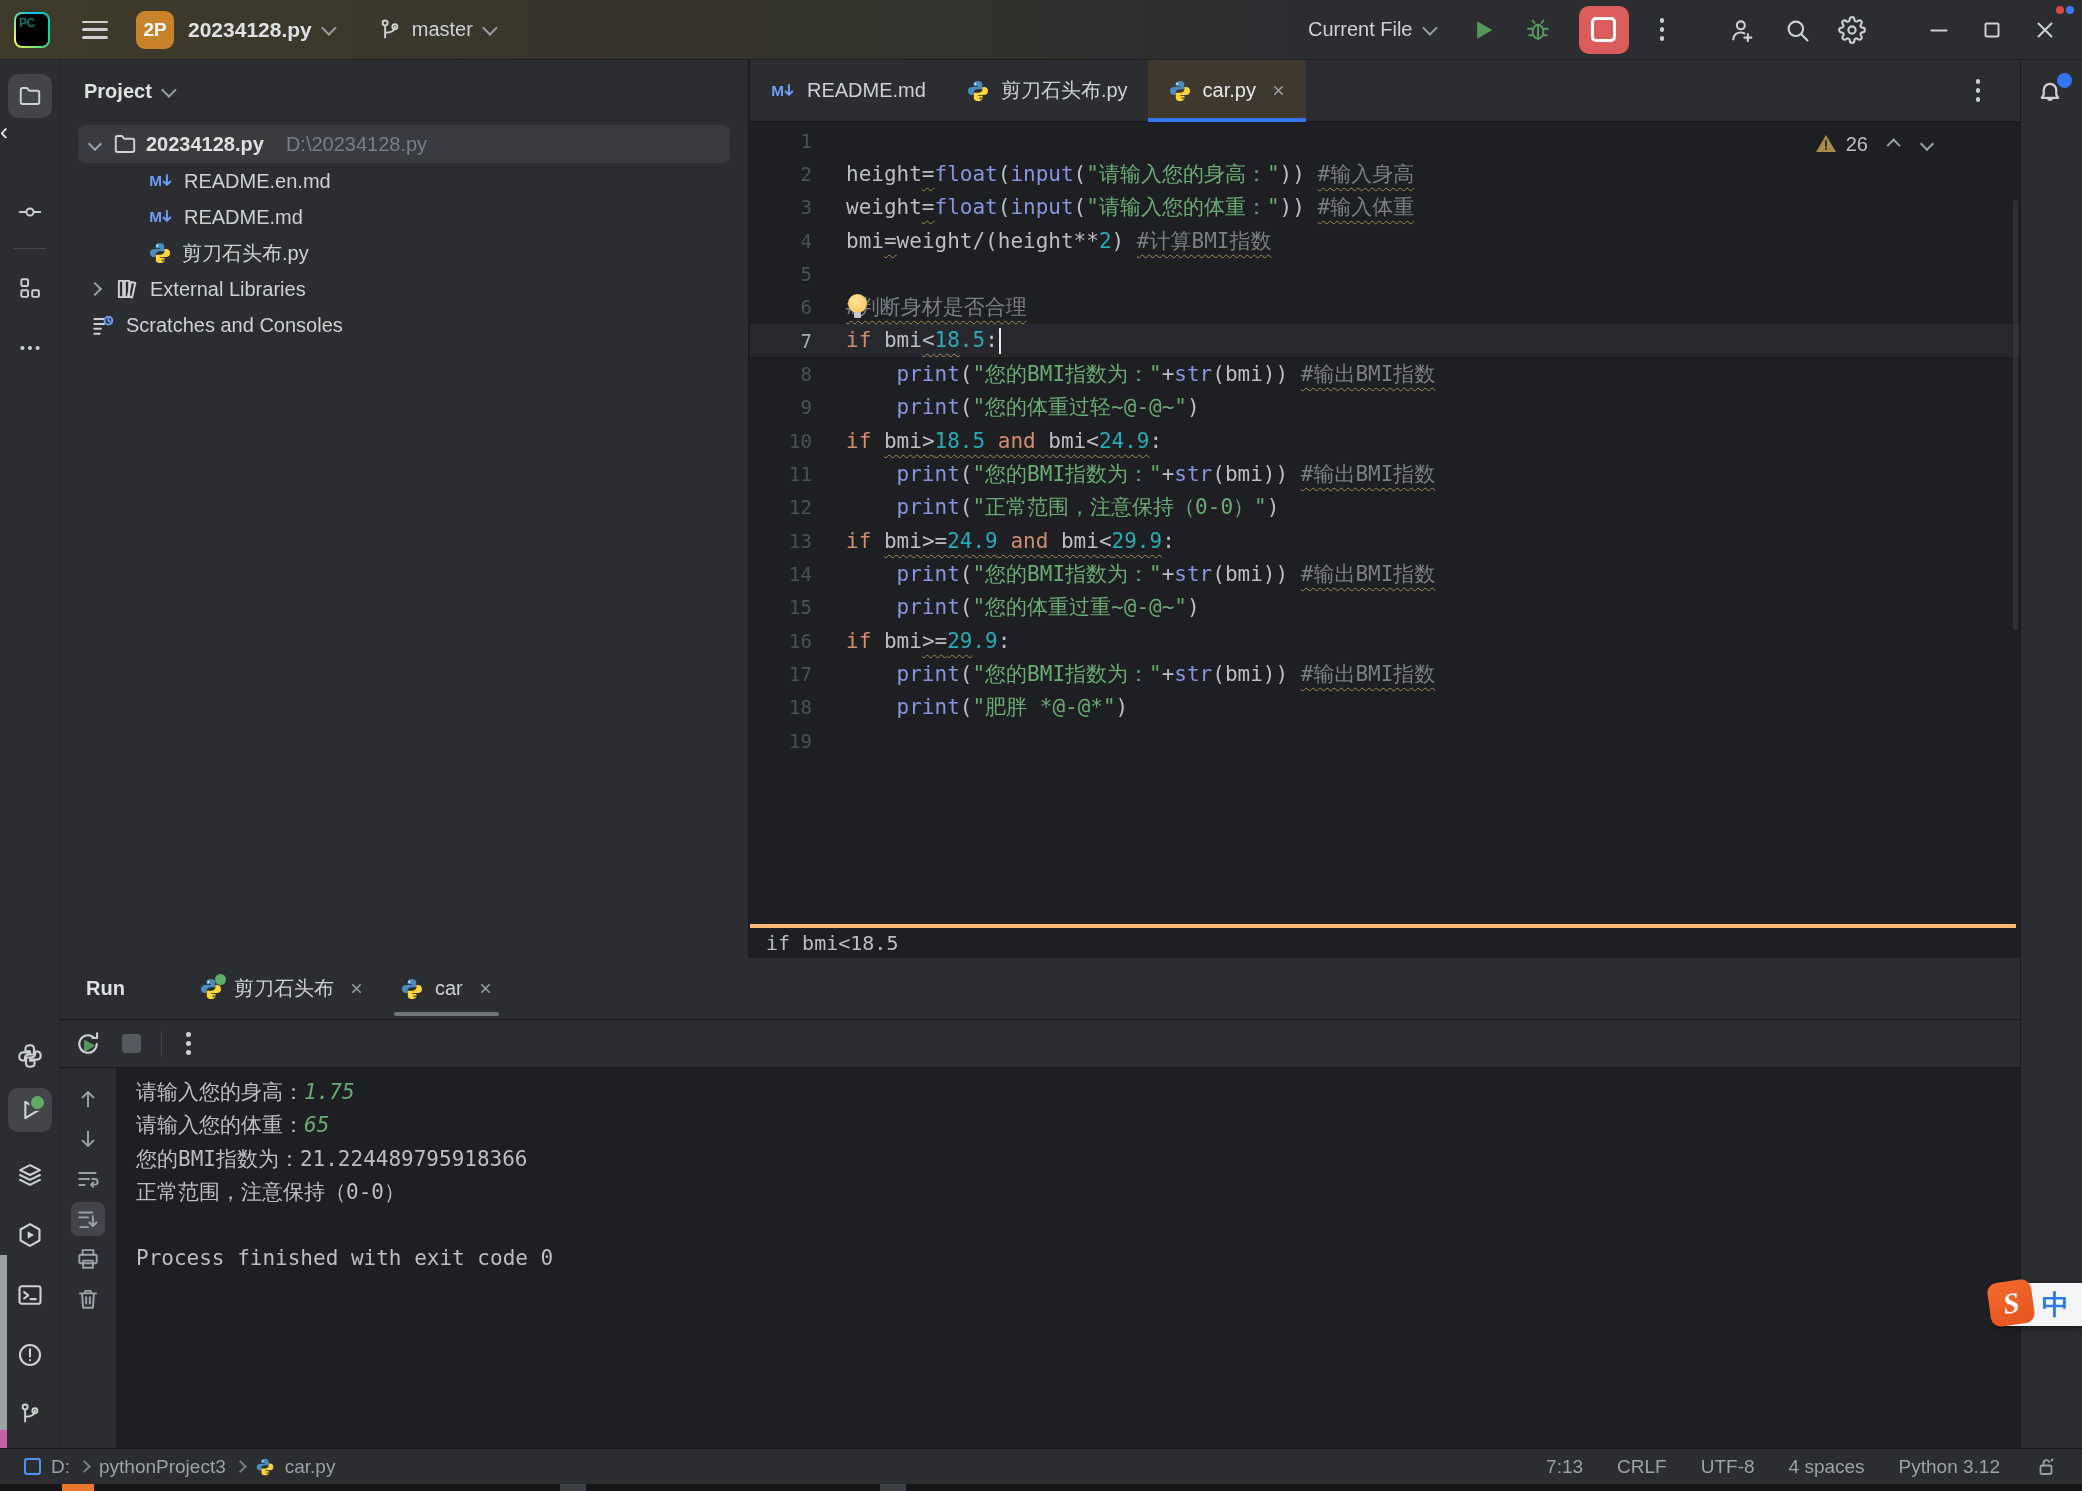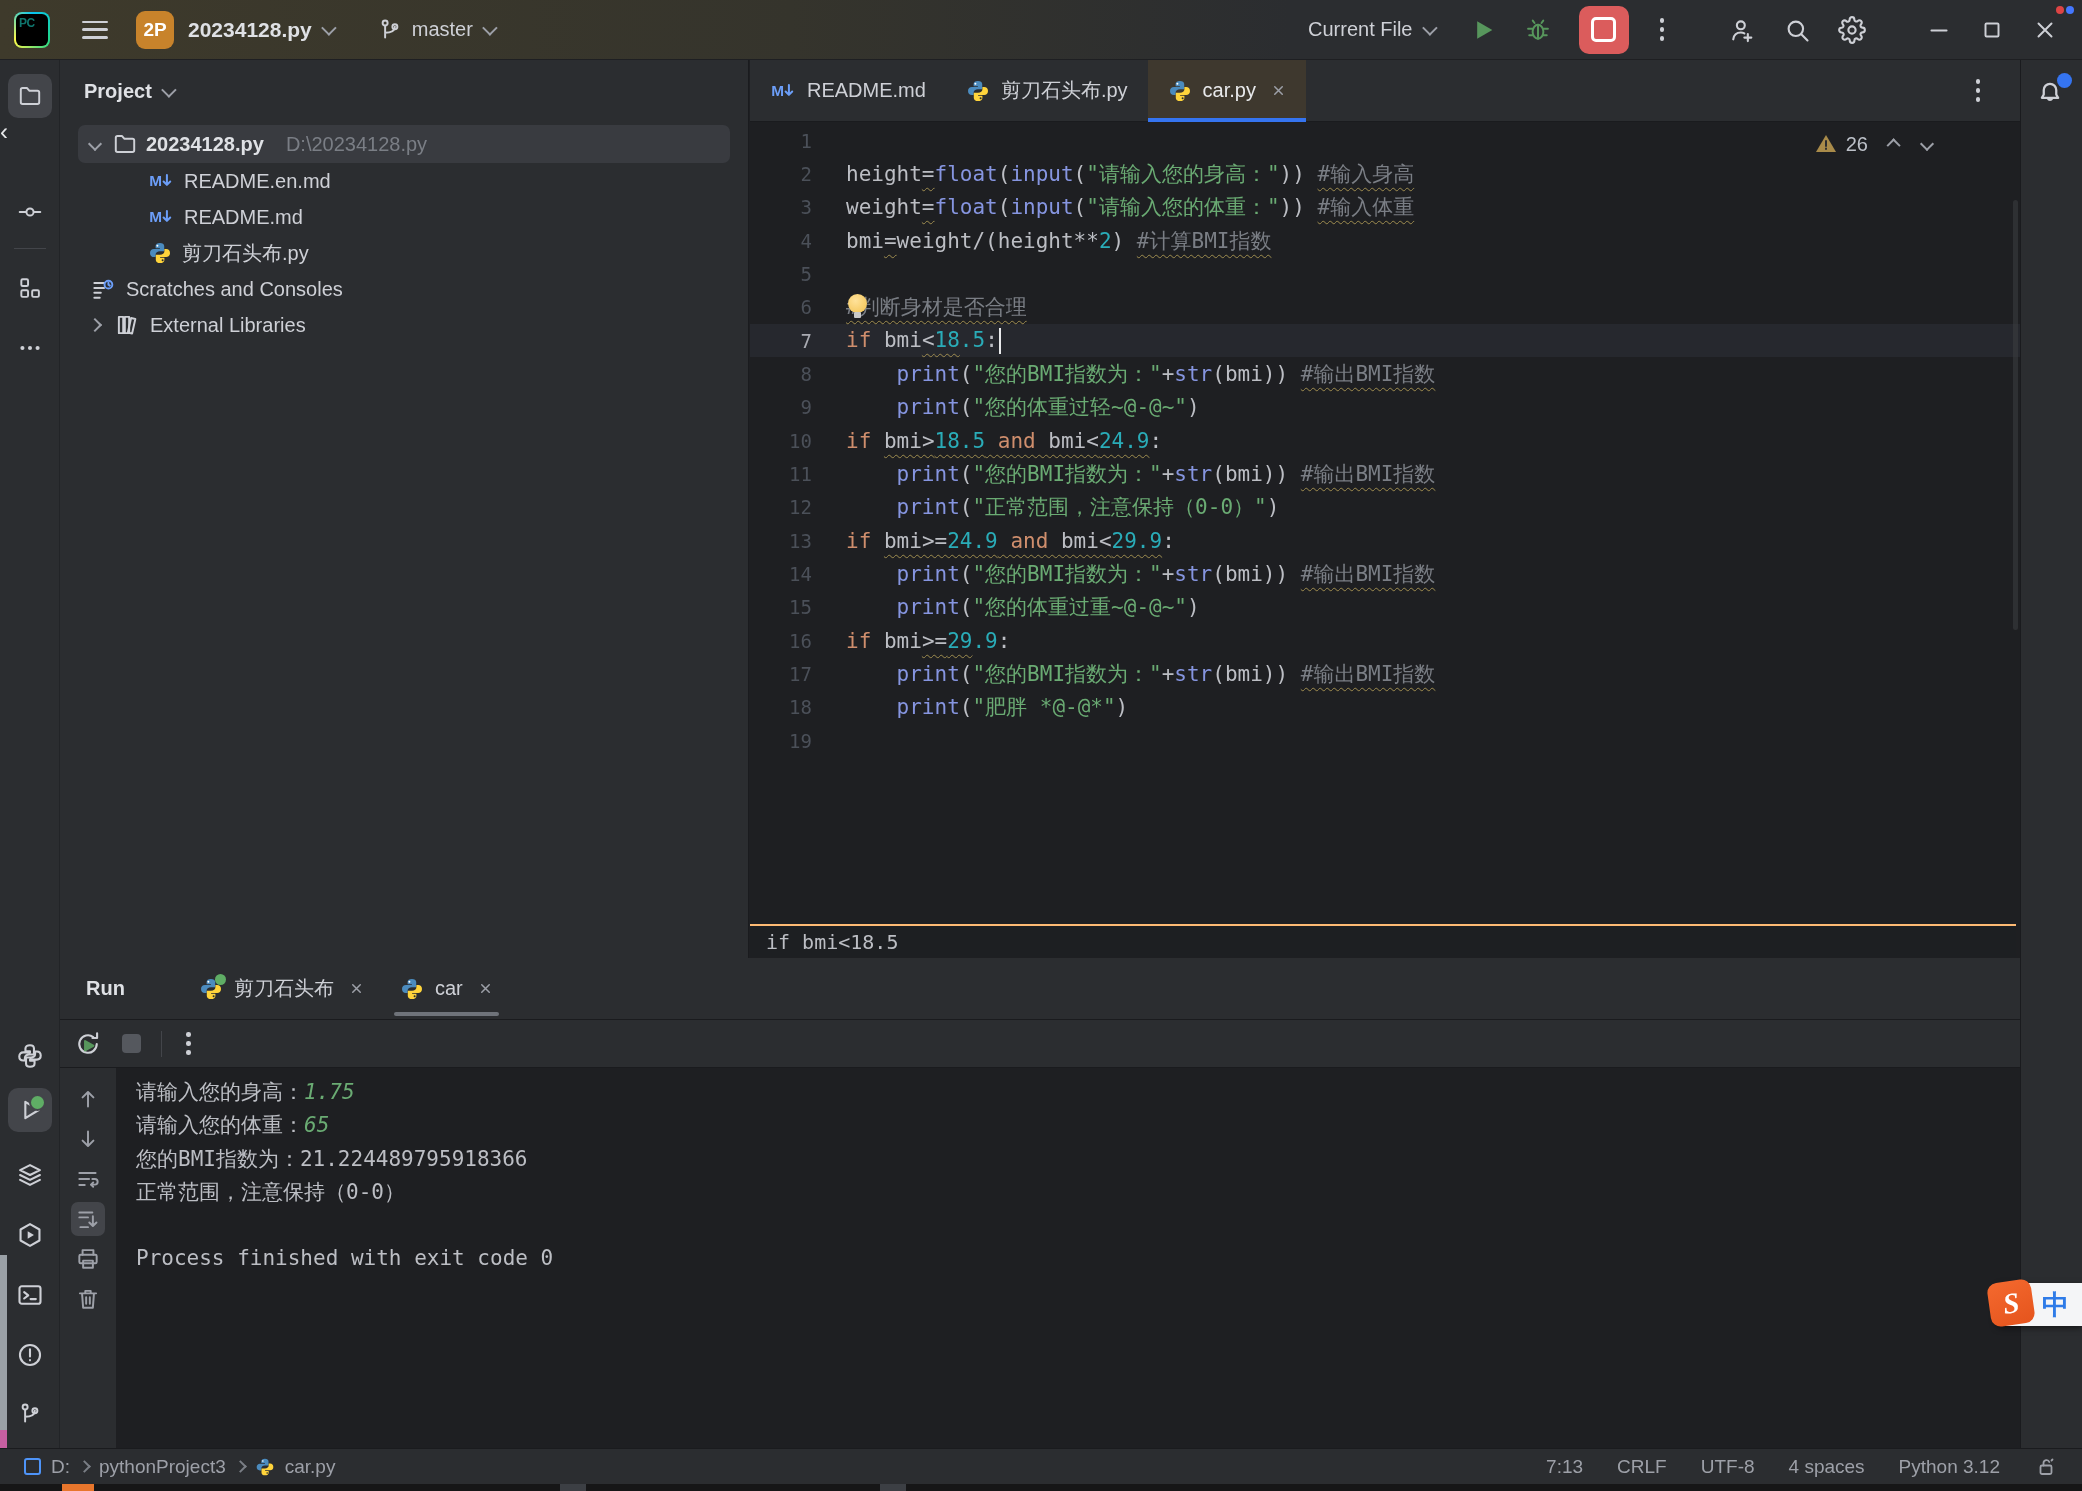--- a/index.html
+++ b/index.html
@@ -70,21 +70,21 @@
   .cl.current .ln{color:#a9abb2;}
   .code{position:relative;white-space:pre;}
   .tk-p{color:#bcbec4;} .tk-k{color:#cf8e6d;} .tk-f{color:#8695e0;} .tk-s{color:#6aab73;}
   .tk-n{color:#2aacb8;} .tk-c{color:#7a7e85;}
   .wavy{text-decoration:underline wavy #9e8c4f;text-decoration-thickness:1px;text-underline-offset:6px;}
   .caret{display:inline-block;width:2.5px;height:26px;background:#e8e9eb;margin-left:1px;vertical-align:middle;}
   .bulb{position:absolute;left:2px;top:1px;width:19px;height:19px;border-radius:50%;
     background:radial-gradient(circle at 40% 35%,#ffe29a,#f2c14e);z-index:2;}
   .bulb::after{content:'';position:absolute;left:6px;bottom:-5px;width:7px;height:6px;background:#c9c9c9;border-radius:1px;}
   .edscroll{position:absolute;right:2px;top:140px;width:5px;height:430px;background:#3c3e42;border-radius:3px;opacity:.55;}
-  .crumbline{position:absolute;left:0;right:4px;top:864px;height:33px;background:#1d1f22;border-top:2px solid #fdba74;
+  .crumbline{position:absolute;left:0;right:4px;top:864px;height:33px;background:#1d1f22;border-top:4px solid #fdba74;
     display:flex;align-items:center;padding-left:16px;font-family:"DejaVu Sans Mono","Liberation Mono",monospace;font-size:20px;color:#bcbec4;box-sizing:border-box;}
   
   .rrail{position:absolute;left:2020px;top:60px;width:62px;height:1388px;background:#2b2d30;box-sizing:border-box;border-left:1px solid #1a1b1e;}
   .bellwrap{position:relative;margin:16px auto 0 auto;width:34px;height:34px;}
   .belldot{position:absolute;right:-3px;top:-3px;width:15px;height:15px;border-radius:50%;background:#3574f0;}
   
   .runpane{position:absolute;left:60px;top:958px;width:1960px;height:490px;background:#1e1f22;}
   .run-head{height:62px;background:#2b2d30;display:flex;align-items:center;padding-left:26px;border-bottom:1px solid #1a1b1e;box-sizing:border-box;gap:20px;}
   .run-title{font-size:20px;font-weight:bold;color:#dfe1e5;margin-right:44px;}
   .rtab{display:flex;align-items:center;gap:11px;font-size:20px;color:#ced0d6;height:100%;padding:0 10px;position:relative;margin-right:16px;}
@@ -351,41 +351,41 @@
               <svg width="24" height="24" viewBox="0 0 24 24">
                 <path fill="#4b8bbe" d="M11.9 2c-2.6 0-4.3 1.1-4.3 3.1V7.2h4.3v.9H5.9C3.7 8.1 2 9.6 2 12.1s1.6 4 3.8 4h1.8v-2.3c0-2.1 1.8-3.5 4.4-3.5h4.2V5.1C16.2 3.1 14.5 2 11.9 2z"></path>
                 <circle cx="9.4" cy="4.8" r="1" fill="#fff"></circle>
                 <path fill="#ffd43b" d="M12.1 22c2.6 0 4.3-1.1 4.3-3.1v-2.1h-4.3v-.9h6.1c2.2 0 3.8-1.5 3.8-4s-1.6-4-3.8-4h-1.8v2.3c0 2.1-1.8 3.5-4.4 3.5H7.8v5.2C7.8 20.9 9.5 22 12.1 22z"></path>
                 <circle cx="14.6" cy="19.2" r="1" fill="#2b2d30"></circle>
               </svg>
             </span>
             <span class="lbl">剪刀石头布.py</span>
           </div>
           <div class="trow" style="padding-left: 30px;">
+            <span class="tchev right" style="margin-right: 14px;"></span>
+            <span class="ico">
+              <svg width="26" height="26" viewBox="0 0 24 24" fill="none" stroke="#ced0d6" stroke-width="1.8" stroke-linecap="round" stroke-linejoin="round">
+                <path d="M4 4h16v16H4z" opacity="0"></path>
+                <rect x="4.5" y="4.5" width="4" height="15"></rect>
+                <rect x="10" y="4.5" width="4" height="15"></rect>
+                <path d="M15.8 5.6l3.9.9-3 13.4-3.9-.9z"></path>
+              </svg>
+            </span>
+            <span class="lbl">External Libraries</span>
+          </div>
+          <div class="trow" style="padding-left: 30px;">
             <span class="ico">
               <svg width="26" height="26" viewBox="0 0 24 24" fill="none" stroke="#ced0d6" stroke-width="1.8" stroke-linecap="round" stroke-linejoin="round">
                 <path d="M4 6.5h12M4 11h9M4 15.5h6M4 20h5"></path>
                 <circle cx="16.5" cy="14" r="0.1" opacity="0"></circle>
                 <circle cx="17" cy="8" r="3.6" fill="#2b2d30" stroke="#6c9ef8"></circle>
                 <path d="M17 6.3V8l1.3.9" stroke="#6c9ef8"></path>
               </svg>
             </span>
             <span class="lbl">Scratches and Consoles</span>
-          </div>
-          <div class="trow" style="padding-left: 30px;">
-            <span class="tchev right" style="margin-right: 14px;"></span>
-            <span class="ico">
-              <svg width="26" height="26" viewBox="0 0 24 24" fill="none" stroke="#ced0d6" stroke-width="1.8" stroke-linecap="round" stroke-linejoin="round">
-                <path d="M4 4h16v16H4z" opacity="0"></path>
-                <rect x="4.5" y="4.5" width="4" height="15"></rect>
-                <rect x="10" y="4.5" width="4" height="15"></rect>
-                <path d="M15.8 5.6l3.9.9-3 13.4-3.9-.9z"></path>
-              </svg>
-            </span>
-            <span class="lbl">External Libraries</span>
           </div>
         </div>
     </div>
   </div>
 
   <div class="editor">
     <div class="tabbar">
       <div id="editor-tabs" style="display:flex;align-items:stretch;">
           <div class="etab">
             <span class="ico">

